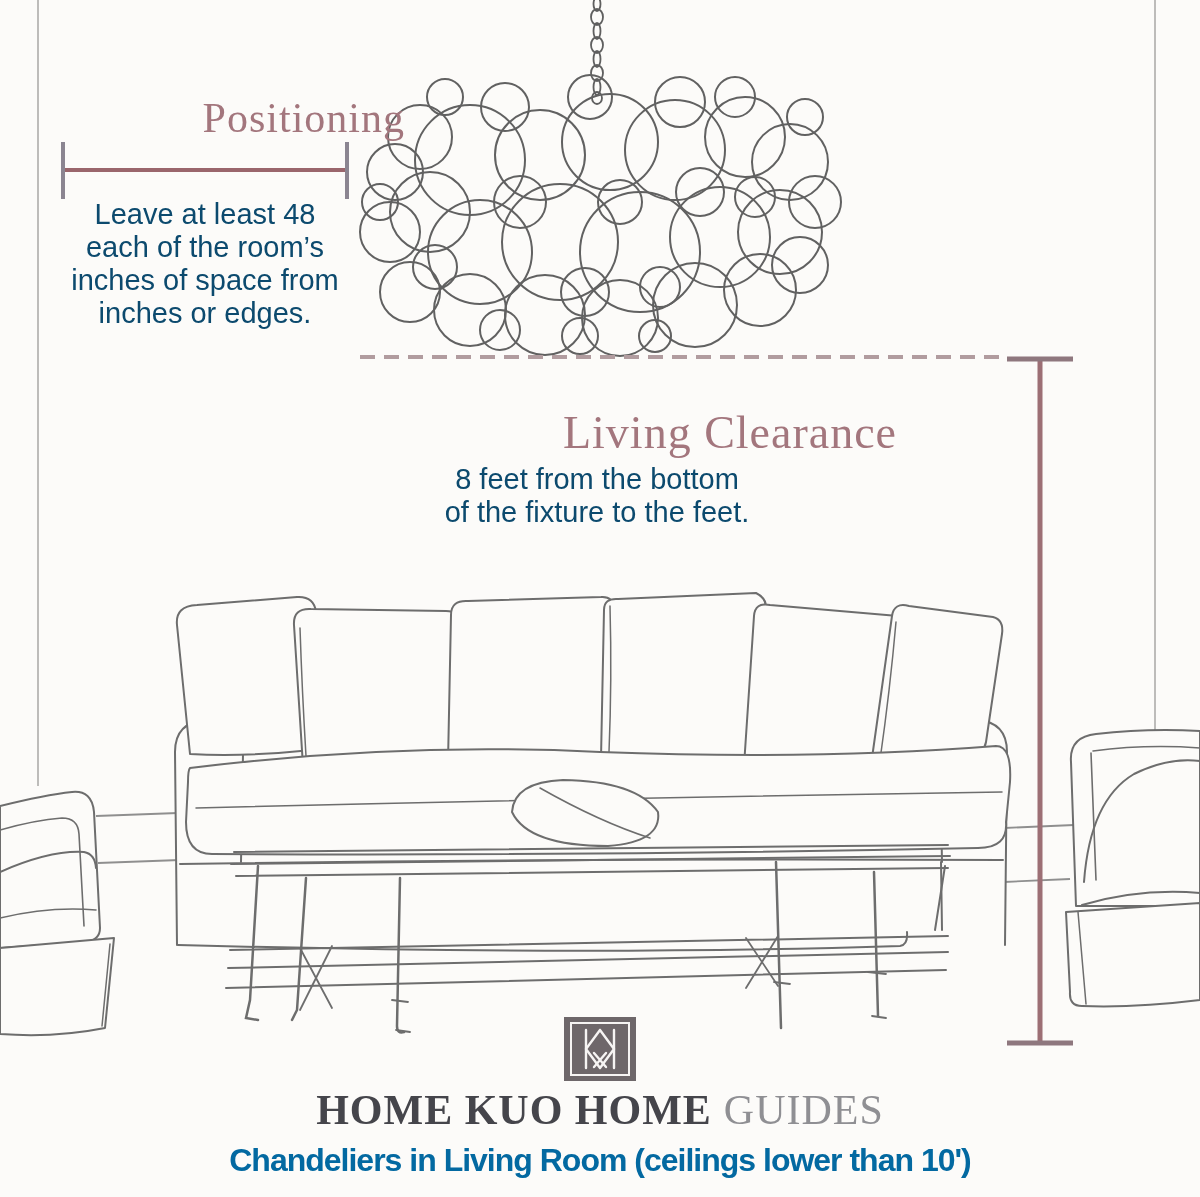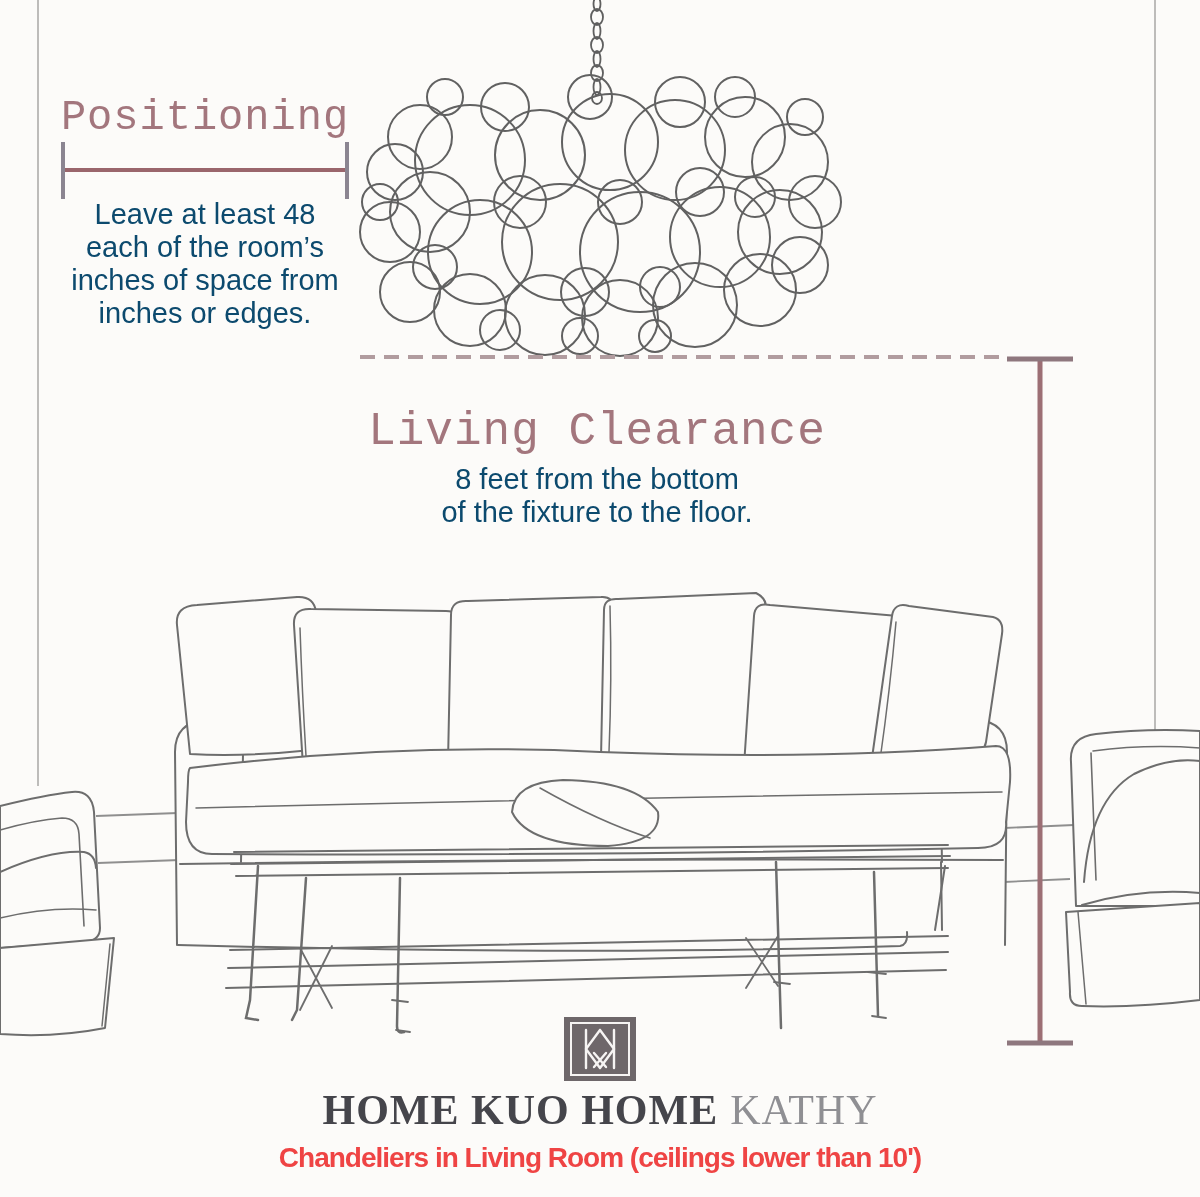--- a/index.html
+++ b/index.html
@@ -4,38 +4,38 @@
 <style>
   html,body{margin:0;padding:0;background:#e8e8e8;}
   .canvas{
     position:relative;width:1200px;height:1197px;margin:0 auto;
     background:#fcfbf9;overflow:hidden;
     font-family:"Liberation Sans","DejaVu Sans",sans-serif;
   }
   .art{position:absolute;left:0;top:0;}
   .txt{position:absolute;text-align:center;color:#0c4a6e;}
   .serif-title{
-    font-family:Liberation Mono, monospace;
-    color:#a3767d;letter-spacing:1px;font-weight:400;
+    font-family:Liberation Serif, serif;
+    color:#a3767d;letter-spacing:1px;font-weight:400;text-align:right;
   }
   .pos-title{left:5px;top:94px;width:400px;font-size:42px;}
   .pos-desc{left:5px;top:198px;width:400px;font-size:29px;line-height:33px;}
   .clear-title{left:297px;top:406px;width:600px;font-size:46px;}
   .clear-desc{left:397px;top:463px;width:400px;font-size:29px;line-height:33px;}
   .desc-line{white-space:nowrap;}
   .brand-row{
     left:100px;top:1086px;width:1000px;
     font-family:"Liberation Serif","DejaVu Serif",serif;
     font-size:42px;font-weight:700;letter-spacing:1px;color:#45454b;
     white-space:nowrap;
   }
   .brand-suffix{color:#8f8f93;font-weight:400;margin-left:12px;}
   .caption{
     left:60px;top:1142px;width:1080px;
-    font-size:28px;font-weight:700;letter-spacing:-1px;color:#ef4444;
+    font-size:32px;font-weight:700;letter-spacing:-1px;color:#0369a1;
     white-space:nowrap;
   }
   .logo{position:absolute;left:563px;top:1016px;}
 </style>
 </head>
 <body>
 
 <div class="canvas">
 
   <svg class="art" width="1200" height="1197" viewBox="0 0 1200 1197">
@@ -205,33 +205,33 @@
     <div class="desc-line">Leave at least 48</div>
     <div class="desc-line">each of the room’s</div>
     <div class="desc-line">inches of space from</div>
     <div class="desc-line">inches or edges.</div>
   </div>
 
   <div class="txt serif-title clear-title">Living Clearance</div>
 
   <div class="txt clear-desc">
     <div class="desc-line">8 feet from the bottom</div>
-    <div class="desc-line">of the fixture to the floor.</div>
+    <div class="desc-line">of the fixture to the feet.</div>
   </div>
 
   <svg class="logo" width="74" height="66" viewBox="0 0 74 66">
     <rect x="1" y="1" width="72" height="64" fill="#6e676a"></rect>
     <rect x="8" y="7" width="58" height="52" fill="none" stroke="#f6f4f3" stroke-width="2"></rect>
     <g stroke="#f6f4f3" stroke-width="2.4" fill="none" stroke-linecap="round">
       <line x1="23" y1="14" x2="23" y2="52"></line>
       <line x1="51" y1="14" x2="51" y2="52"></line>
       <path d="M23,33 L37,14 M23,33 L37,52 M51,33 L37,14 M51,33 L37,52"></path>
       <path d="M31,37 L43,51 M43,37 L31,51"></path>
     </g>
   </svg>
 
   <div class="txt brand-row">
-    <span>HOME KUO HOME</span><span class="brand-suffix">KATHY</span>
+    <span>HOME KUO HOME</span><span class="brand-suffix">GUIDES</span>
   </div>
 
   <div class="txt caption">Chandeliers in Living Room (ceilings lower than 10')</div>
 
 </div>
 
 </body></html>

